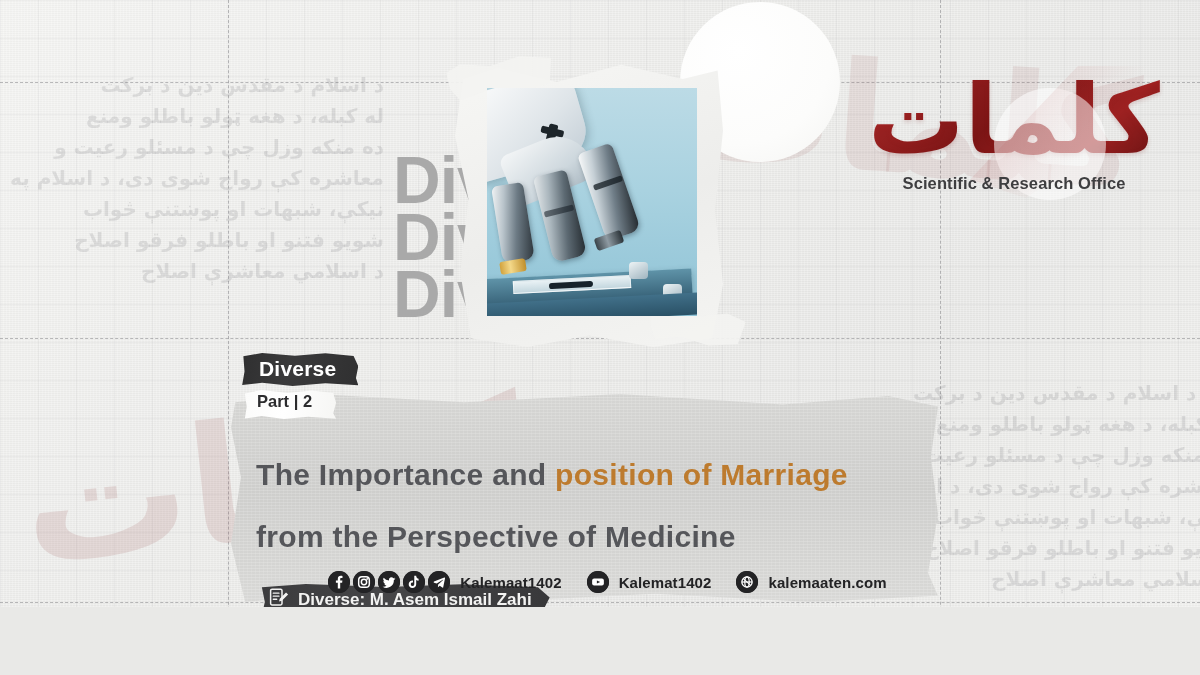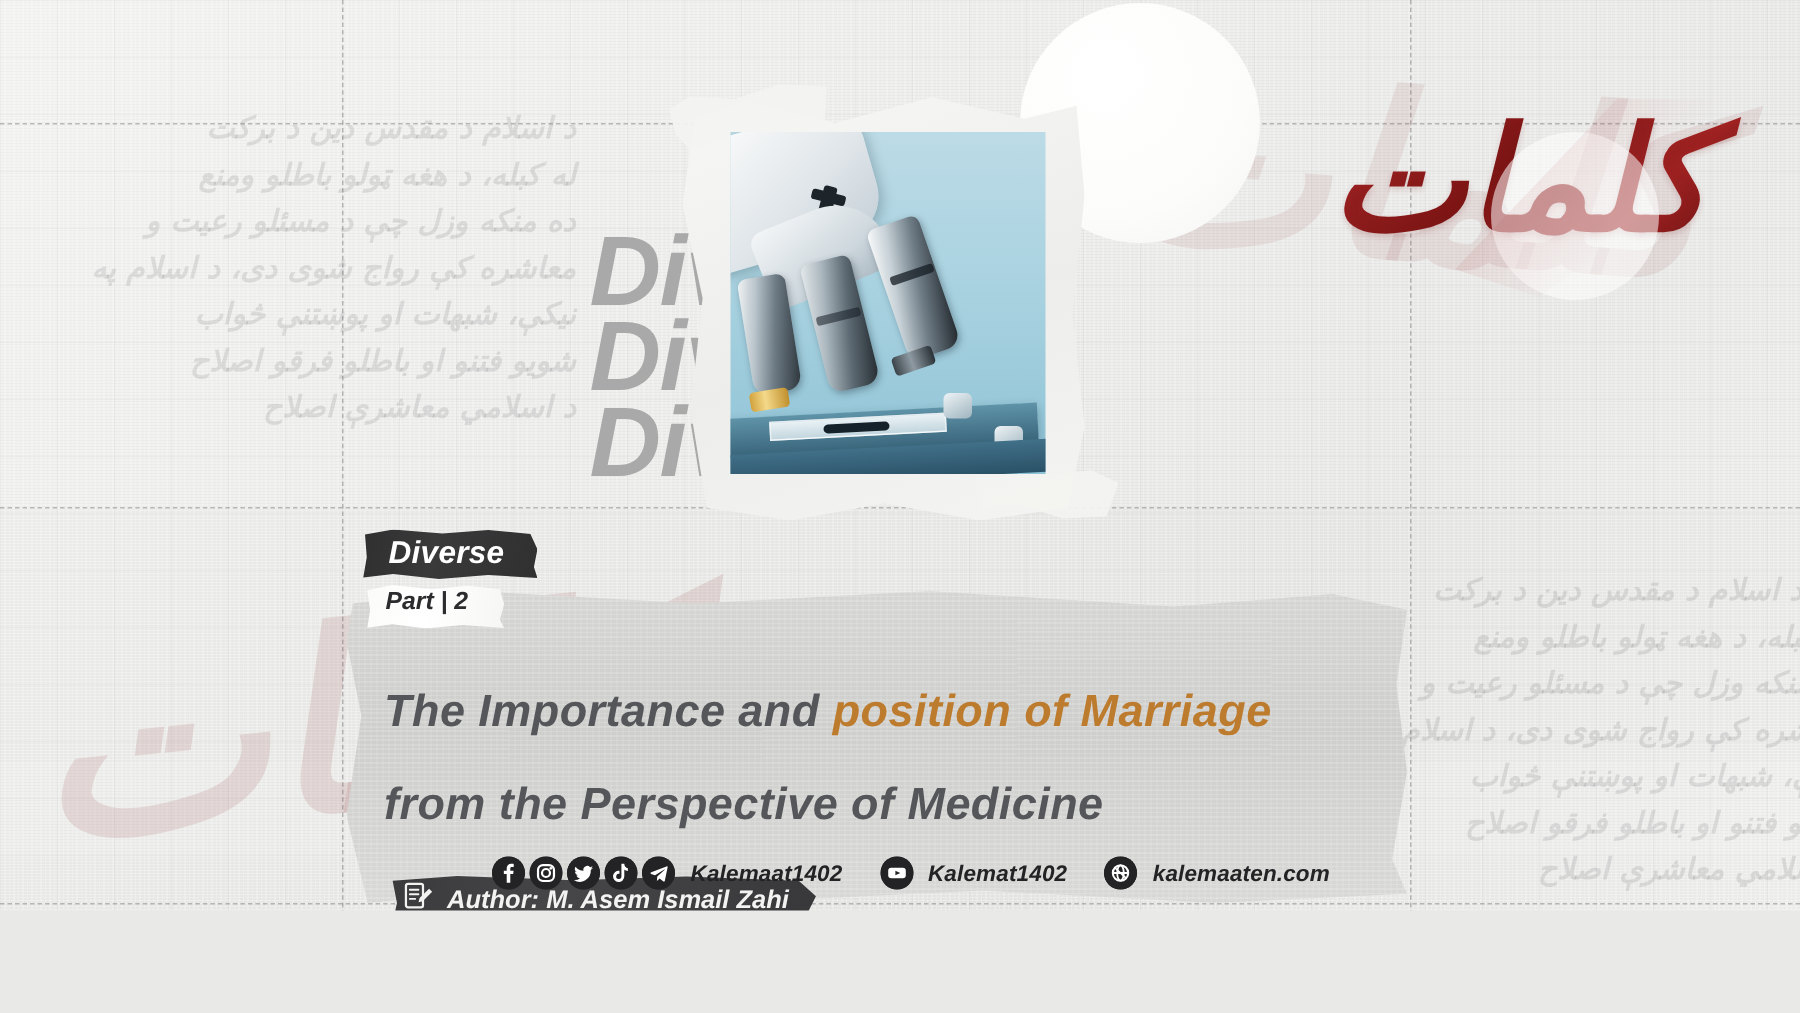--- a/index.html
+++ b/index.html
@@ -10,21 +10,20 @@
     position:relative;
   }
 
   
   #poster {
     position:absolute; inset:0;
     width:1200px; height:607px;
     background:
       linear-gradient(135deg,#f2f2f0 0%,#eaeae8 40%,#e6e6e4 70%,#eeeeec 100%);
     overflow:hidden;
-    font-style:italic;
   }
 
   
   .grain {
     position:absolute; inset:0; pointer-events:none;
     opacity:.5;
     background-image:
       repeating-linear-gradient(0deg, rgba(255,255,255,.45) 0 1px, rgba(0,0,0,.012) 1px 2px),
       repeating-linear-gradient(90deg, rgba(255,255,255,.35) 0 1px, rgba(0,0,0,.010) 1px 3px);
   }
@@ -333,20 +332,21 @@
       <div class="knob k2"></div>
       <div class="base"></div>
     </div>
   </div>
 
   <div class="brand">
     <div class="logo-disc"></div>
     <div class="logo-swoosh"></div>
     <div class="logo-mark">كلمات</div>
     <div class="brand-name">
+      <div>Scientific &amp; Research Office</div>
     </div>
   </div>
 
   <div class="panel">
     <div class="panel-grain"></div>
   </div>
 
   <div class="badge-diverse">
     <span>Diverse</span>
   </div>
@@ -363,21 +363,21 @@
   <div class="author">
     <span>
       <svg width="21" height="21" viewBox="0 0 24 24" fill="none">
         <rect x="3" y="2.5" width="13" height="18" rx="1.6" stroke="#f2f2f1" stroke-width="1.7"></rect>
         <line x1="6" y1="7" x2="12.5" y2="7" stroke="#f2f2f1" stroke-width="1.5" stroke-linecap="round"></line>
         <line x1="6" y1="10.5" x2="12.5" y2="10.5" stroke="#f2f2f1" stroke-width="1.5" stroke-linecap="round"></line>
         <line x1="6" y1="14" x2="10" y2="14" stroke="#f2f2f1" stroke-width="1.5" stroke-linecap="round"></line>
         <path d="M20.6 6.2 13.4 13.4l-.8 3.2 3.2-.8 7.2-7.2-2.4-2.4Z" fill="#f2f2f1"></path>
       </svg>
     </span>
-    <span class="author-label">Author: M. Asem Ismail Zahi</span>
+    <span class="author-label">Diverse: M. Asem Ismail Zahi</span>
   </div>
 
   <div class="social">
 
     <div class="sgroup">
       <span class="sicon">
         <svg width="22" height="22" viewBox="0 0 24 24">
             <circle cx="12" cy="12" r="12" fill="#232325"></circle>
             <path d="M13.3 19v-6.2h2.1l.3-2.4h-2.4V8.8c0-.7.2-1.2 1.2-1.2h1.3V5.4c-.2 0-1-.1-1.9-.1-1.9 0-3.2 1.2-3.2 3.3v1.8H8.6v2.4h2.1V19h2.6Z" fill="#fff"></path>
           </svg>

